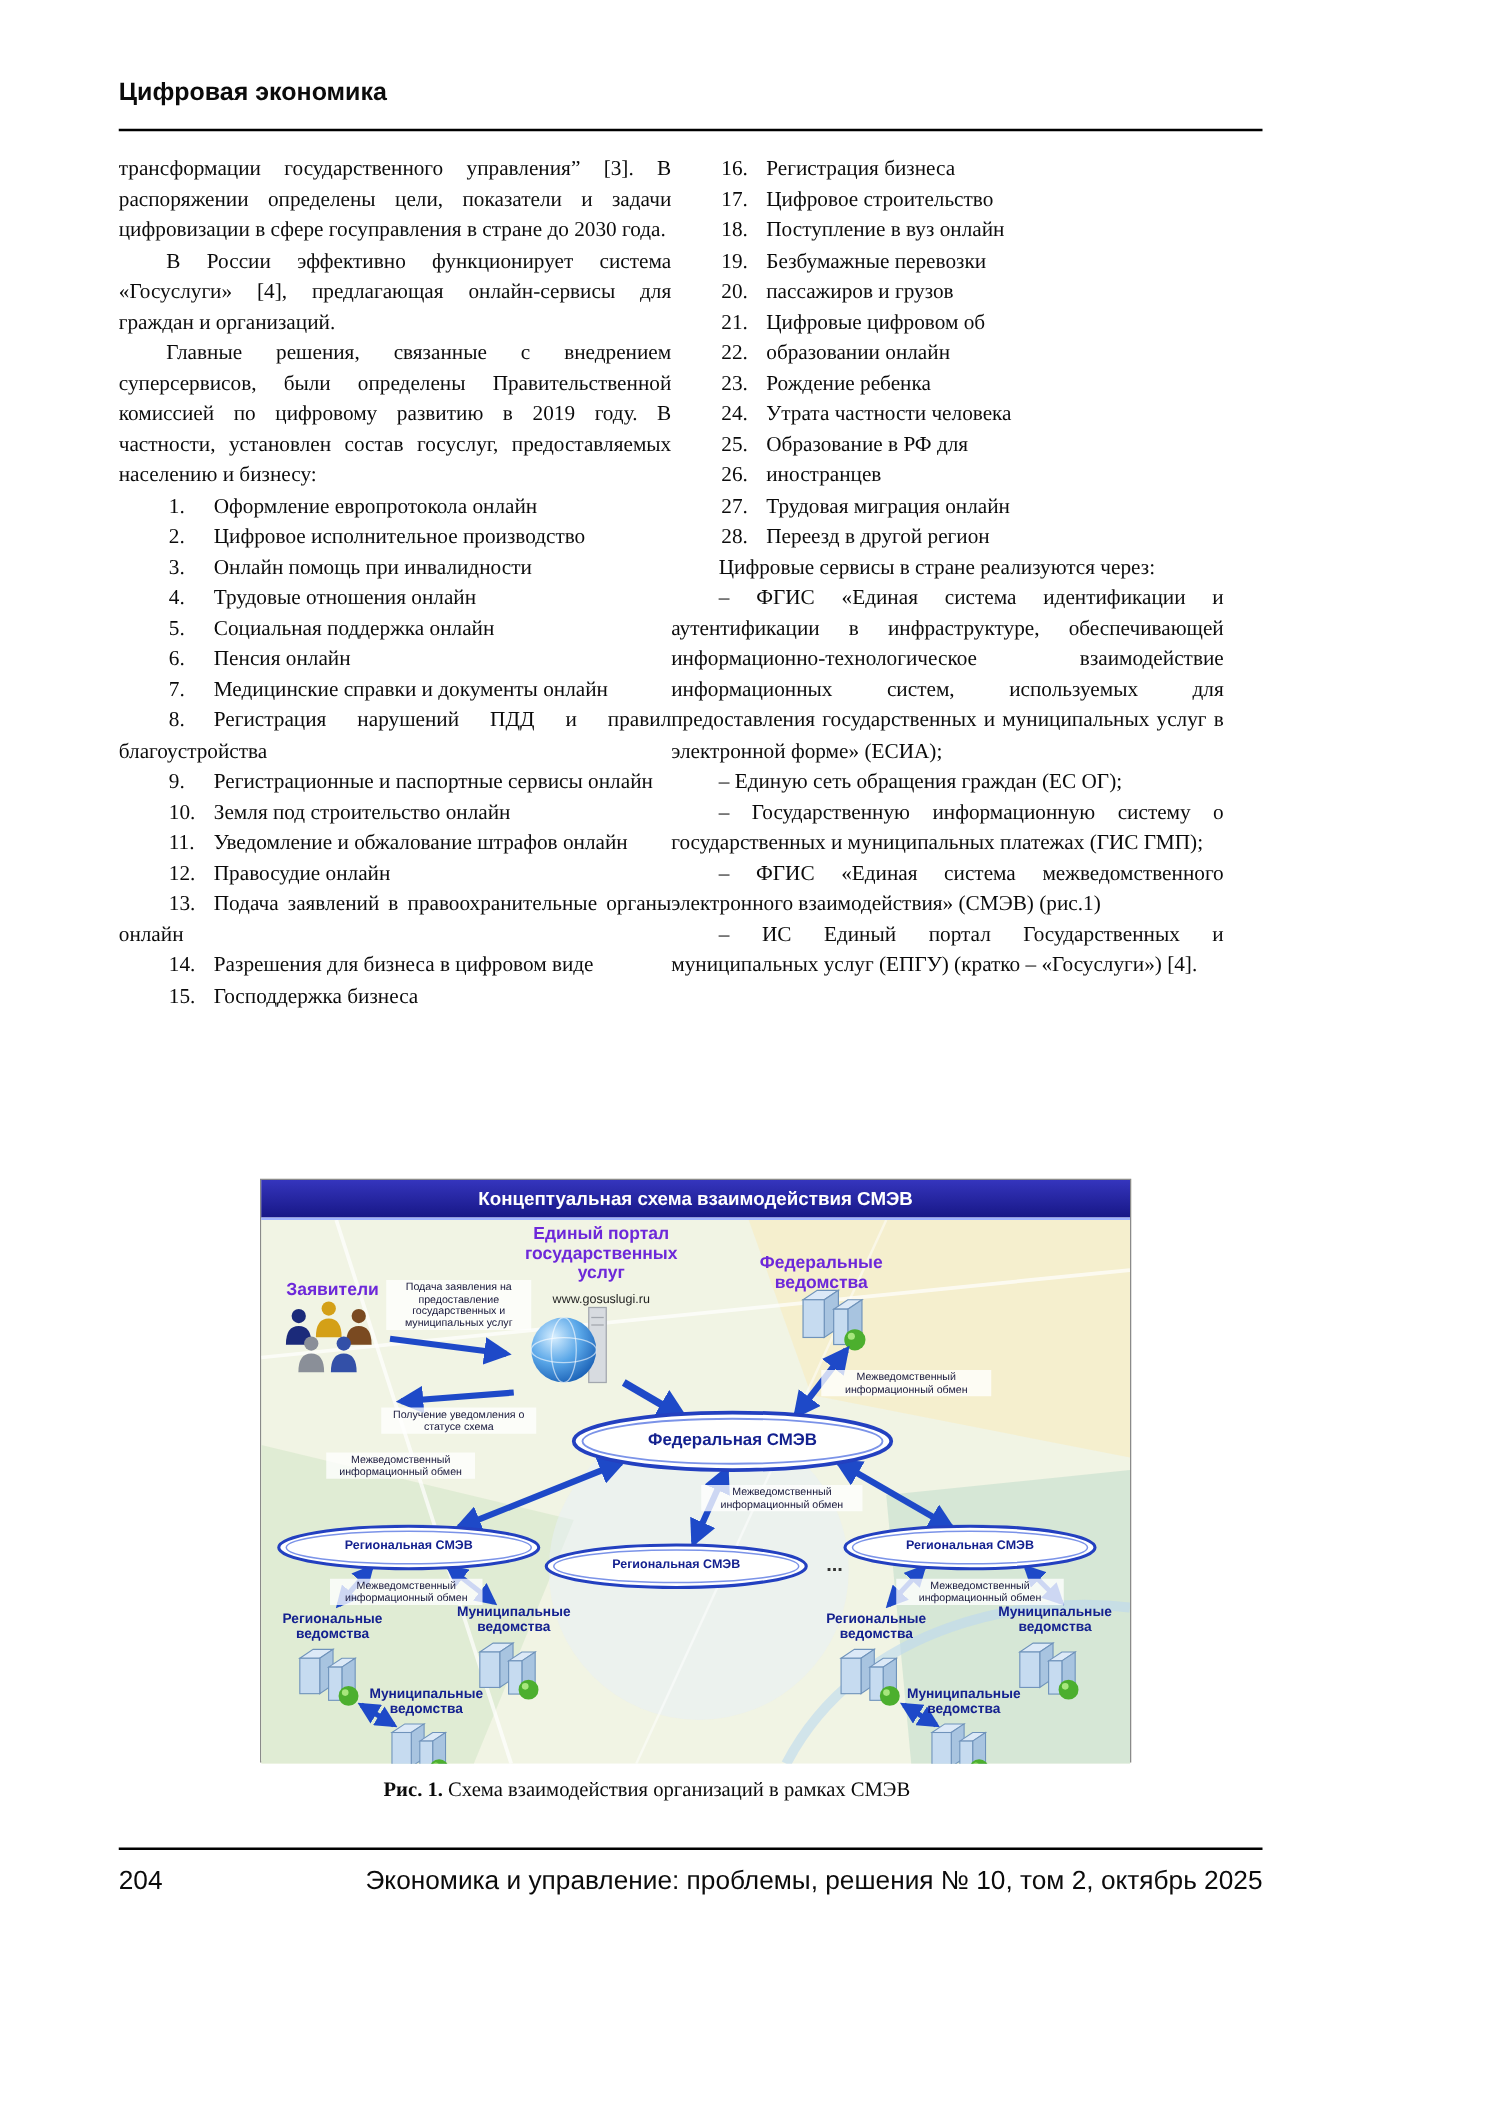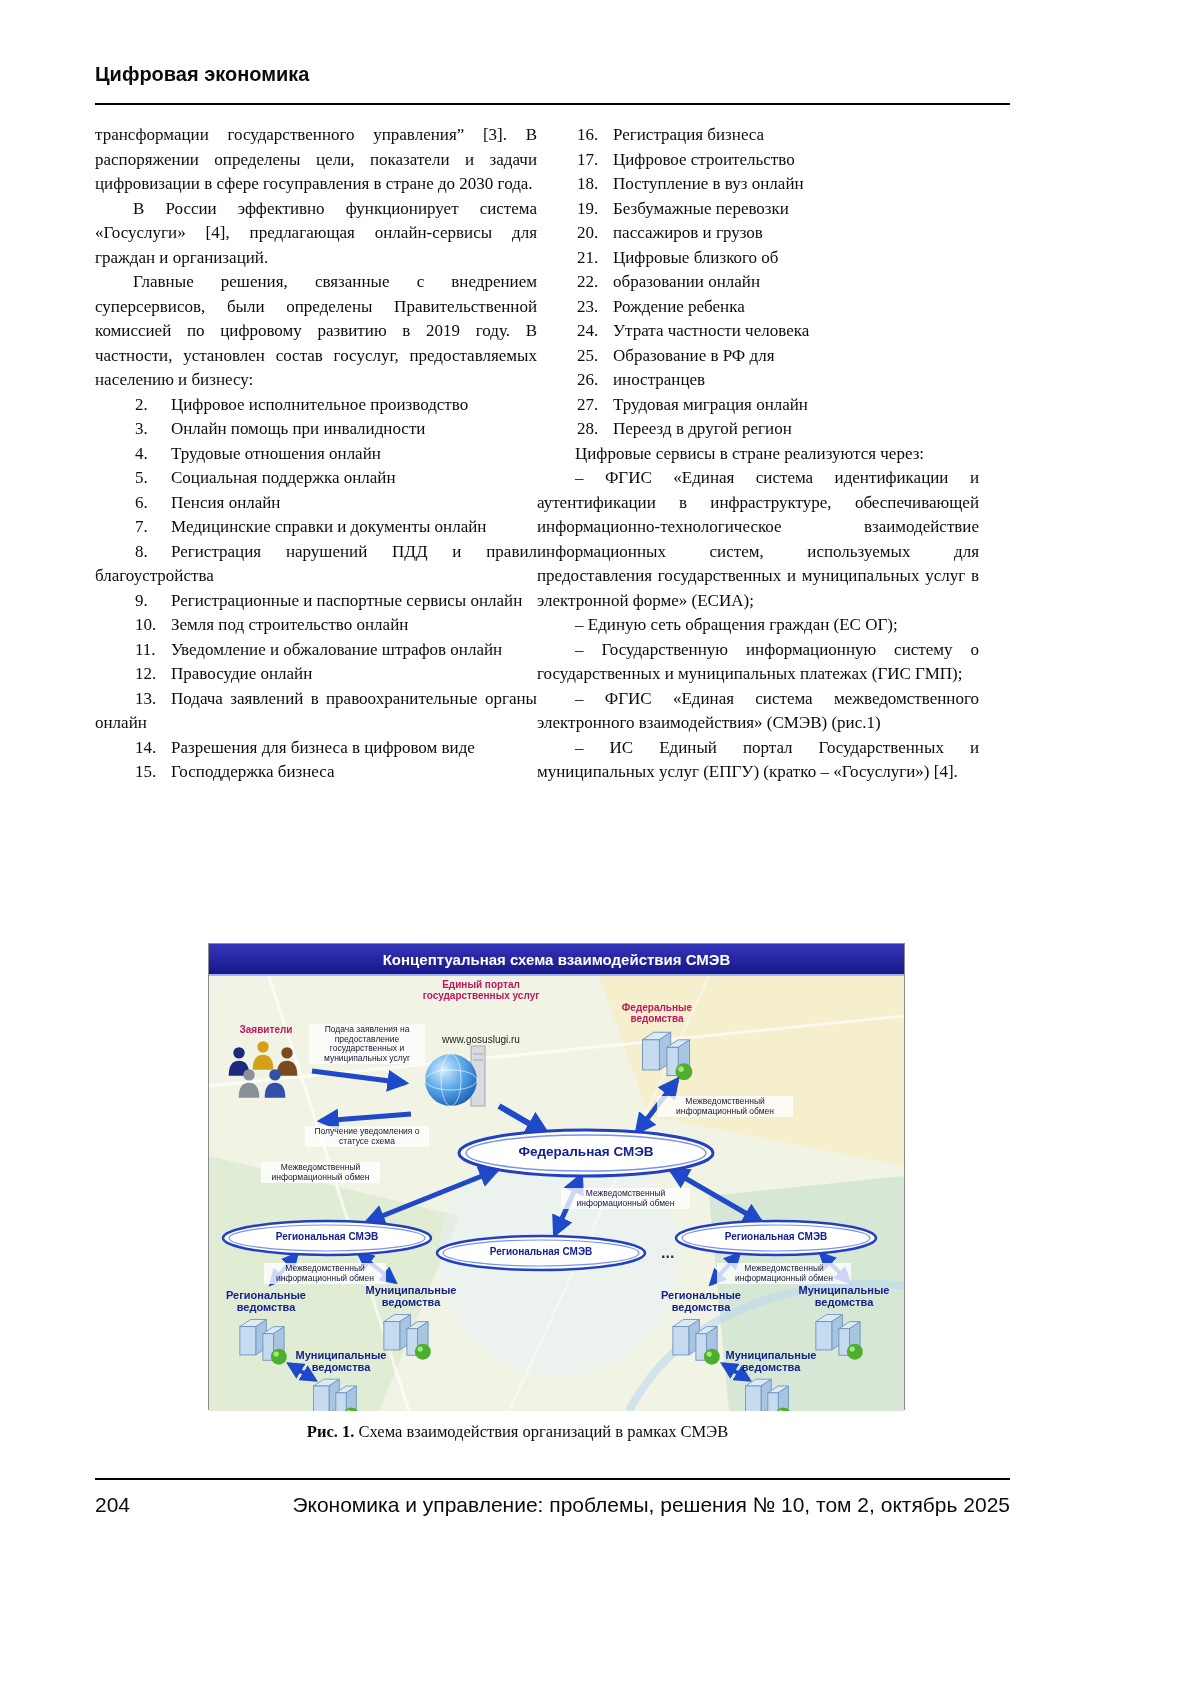--- a/index.html
+++ b/index.html
@@ -26,21 +26,21 @@
   .fig-frame{width:697px;height:467px;border:1px solid #8a8a8a;box-sizing:border-box;background:#f1f4e4;}
   .fig-titlebar{
     height:30px;display:flex;align-items:center;justify-content:center;
     background:linear-gradient(#3535bd,#171786);
     border-bottom:2px solid #9fb2ff;
     color:#ffffff;font-family:"Liberation Sans", sans-serif;font-weight:bold;font-size:15px;
   }
   .fig-canvas{position:relative;width:695px;height:435px;}
   .fig-canvas svg{position:absolute;left:0;top:0;}
   .fig-label{position:absolute;font-family:"Liberation Sans", sans-serif;}
-  .fig-big{font-weight:bold;font-size:10px;line-height:1.12;color:#be185d;text-align:center;}
+  .fig-big{font-weight:bold;font-size:14px;line-height:1.12;color:#6d28d9;text-align:center;}
   .fig-url{font-size:10px;color:#222;text-align:center;}
   .fig-mid{font-weight:bold;font-size:11px;line-height:1.1;color:#14218f;text-align:center;}
   .fig-small{
     font-size:8.5px;line-height:1.12;color:#16163a;text-align:center;
     background:rgba(255,255,255,.78);padding:1px 2px;
   }
   .fig-ell{font-weight:bold;font-size:13.5px;color:#14218f;text-align:center;}
   .fig-ell-sm{font-weight:bold;font-size:10px;color:#14218f;text-align:center;}
   .fig-dots{font-weight:bold;font-size:16px;color:#333;}
   .fig-caption{
@@ -65,20 +65,21 @@
     <div class="head-rule"></div>
   </div>
 
   <div class="columns">
     <div class="col">
       <p class="para cont">трансформации государственного управления” [3]. В распоряжении определены цели, показатели и задачи цифровизации в сфере госуправления в стране до 2030 года.</p>
       <p class="para">В России эффективно функционирует система «Госуслуги» [4], предлагающая онлайн-сервисы для граждан и организаций.</p>
       <p class="para">Главные решения, связанные с внедрением суперсервисов, были определены Правительственной комиссией по цифровому развитию в 2019 году. В частности, установлен состав госуслуг, предоставляемых населению и бизнесу:</p>
       <div class="num-list">
 
+          <div class="list-item"><span class="num">1.</span><span>Оформление европротокола онлайн</span></div>
 
           <div class="list-item"><span class="num">2.</span><span>Цифровое исполнительное производство</span></div>
 
           <div class="list-item"><span class="num">3.</span><span>Онлайн помощь при инвалидности</span></div>
 
           <div class="list-item"><span class="num">4.</span><span>Трудовые отношения онлайн</span></div>
 
           <div class="list-item"><span class="num">5.</span><span>Социальная поддержка онлайн</span></div>
 
           <div class="list-item"><span class="num">6.</span><span>Пенсия онлайн</span></div>
@@ -109,21 +110,21 @@
           <div class="list-item"><span class="num">16.</span><span>Регистрация бизнеса</span></div>
 
           <div class="list-item"><span class="num">17.</span><span>Цифровое строительство</span></div>
 
           <div class="list-item"><span class="num">18.</span><span>Поступление в вуз онлайн</span></div>
 
           <div class="list-item"><span class="num">19.</span><span>Безбумажные перевозки</span></div>
 
           <div class="list-item"><span class="num">20.</span><span>пассажиров и грузов</span></div>
 
-          <div class="list-item"><span class="num">21.</span><span>Цифровые близкого об</span></div>
+          <div class="list-item"><span class="num">21.</span><span>Цифровые цифровом об</span></div>
 
           <div class="list-item"><span class="num">22.</span><span>образовании онлайн</span></div>
 
           <div class="list-item"><span class="num">23.</span><span>Рождение ребенка</span></div>
 
           <div class="list-item"><span class="num">24.</span><span>Утрата частности человека</span></div>
 
           <div class="list-item"><span class="num">25.</span><span>Образование в РФ для</span></div>
 
           <div class="list-item"><span class="num">26.</span><span>иностранцев</span></div>

